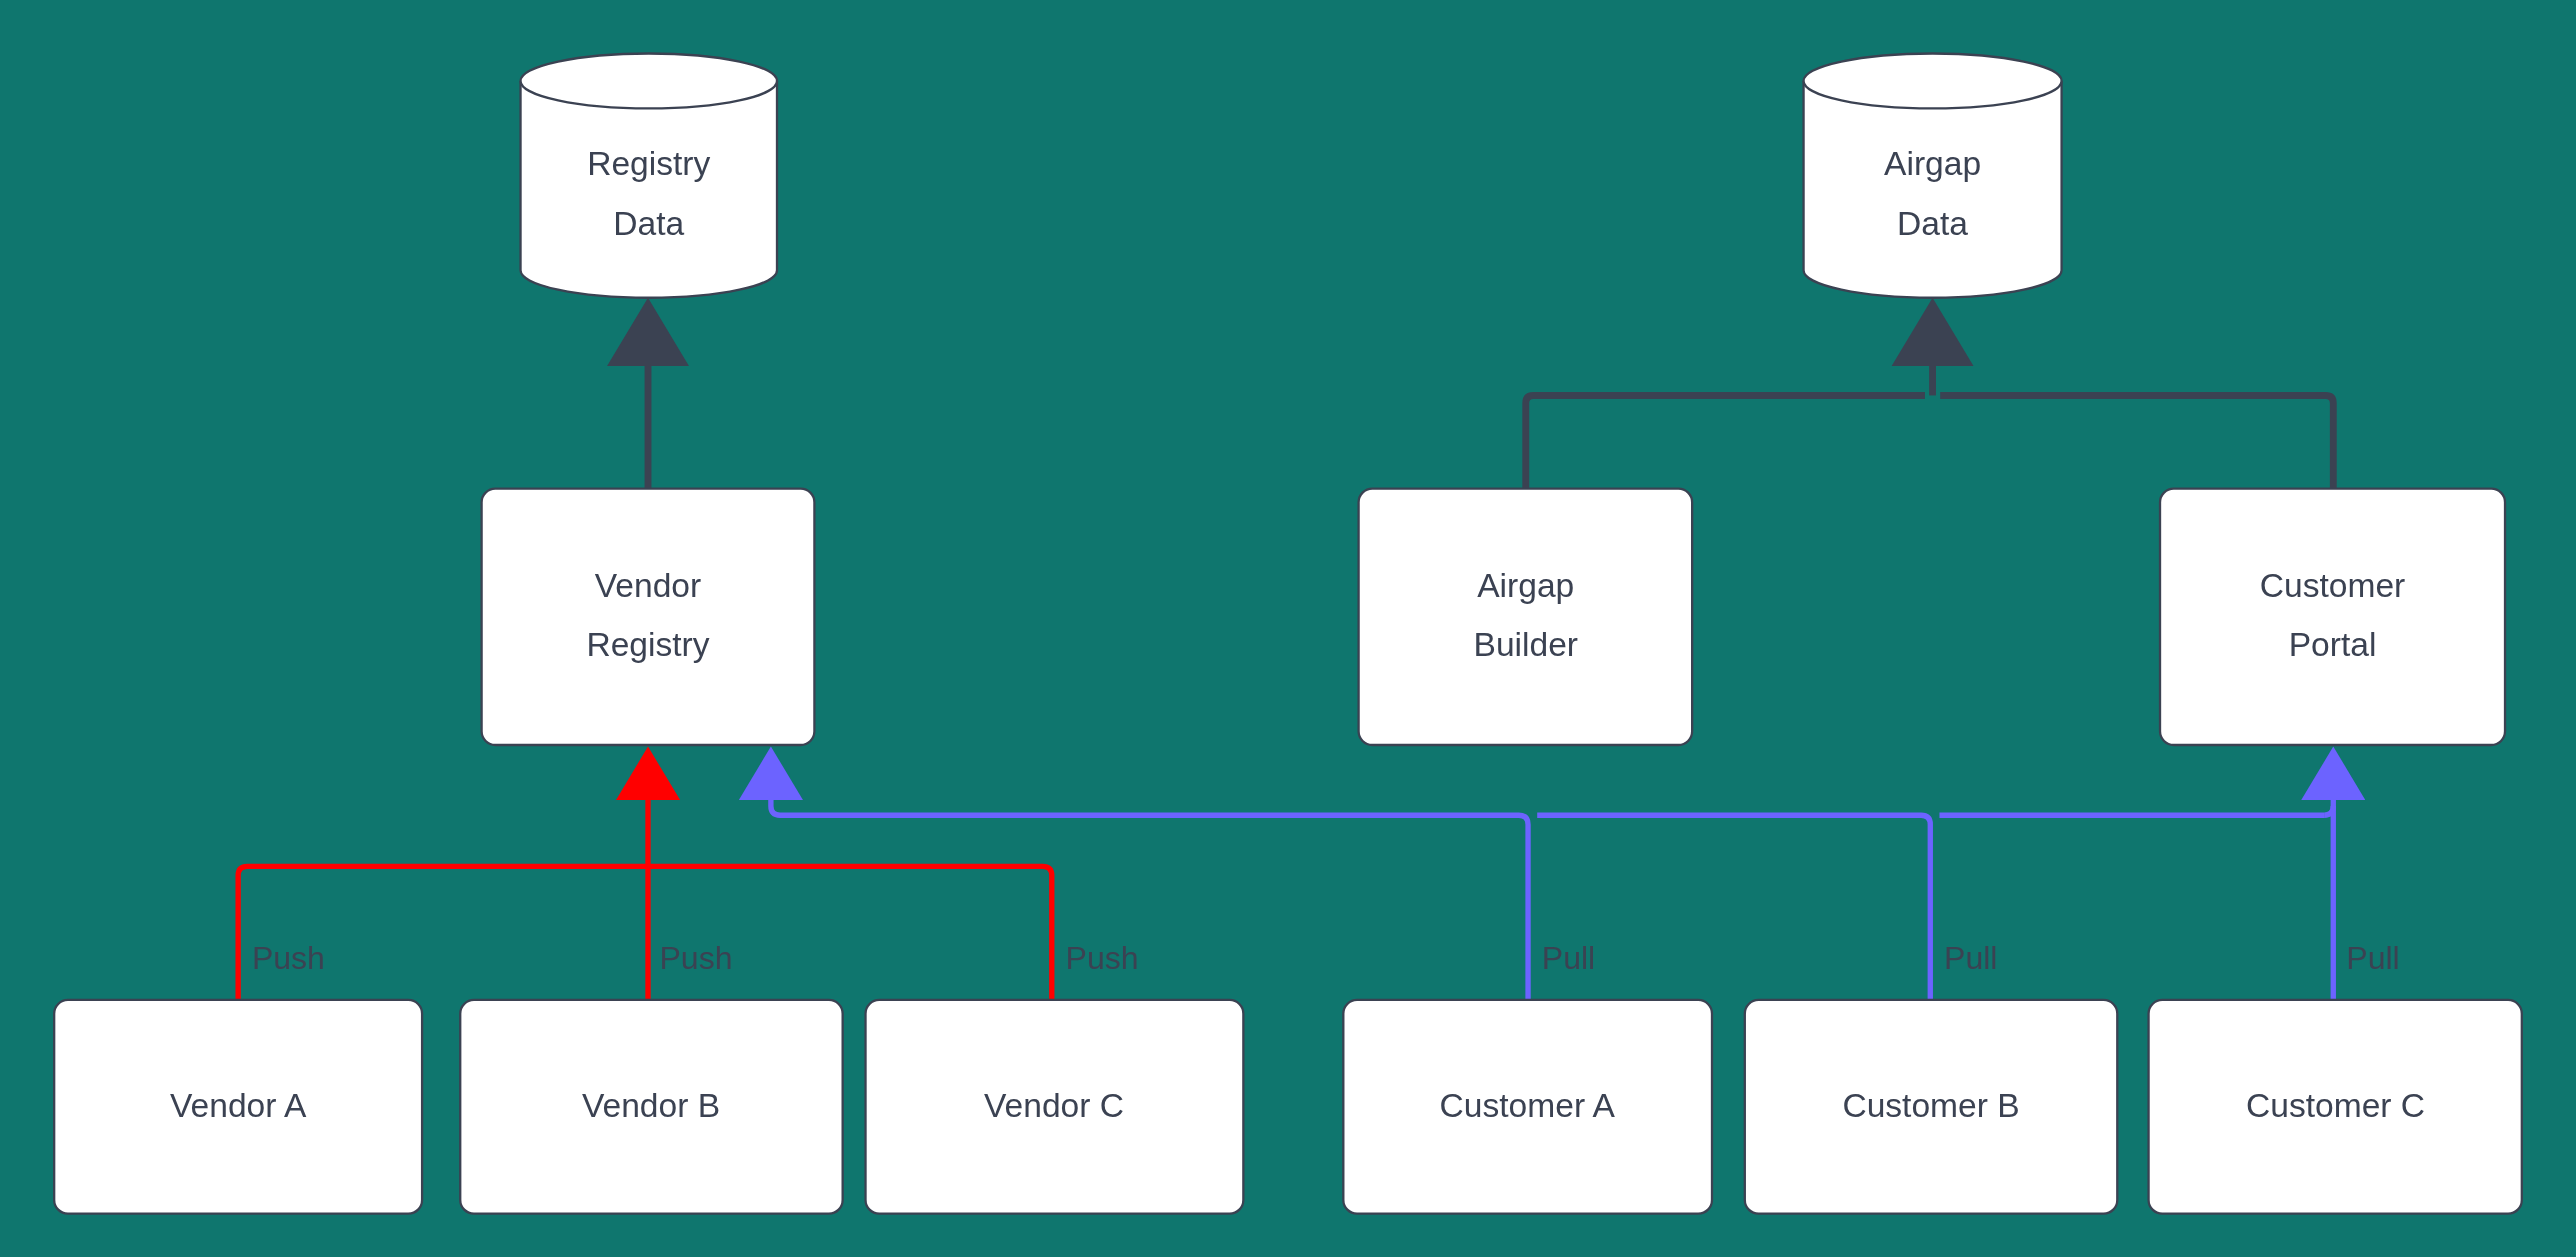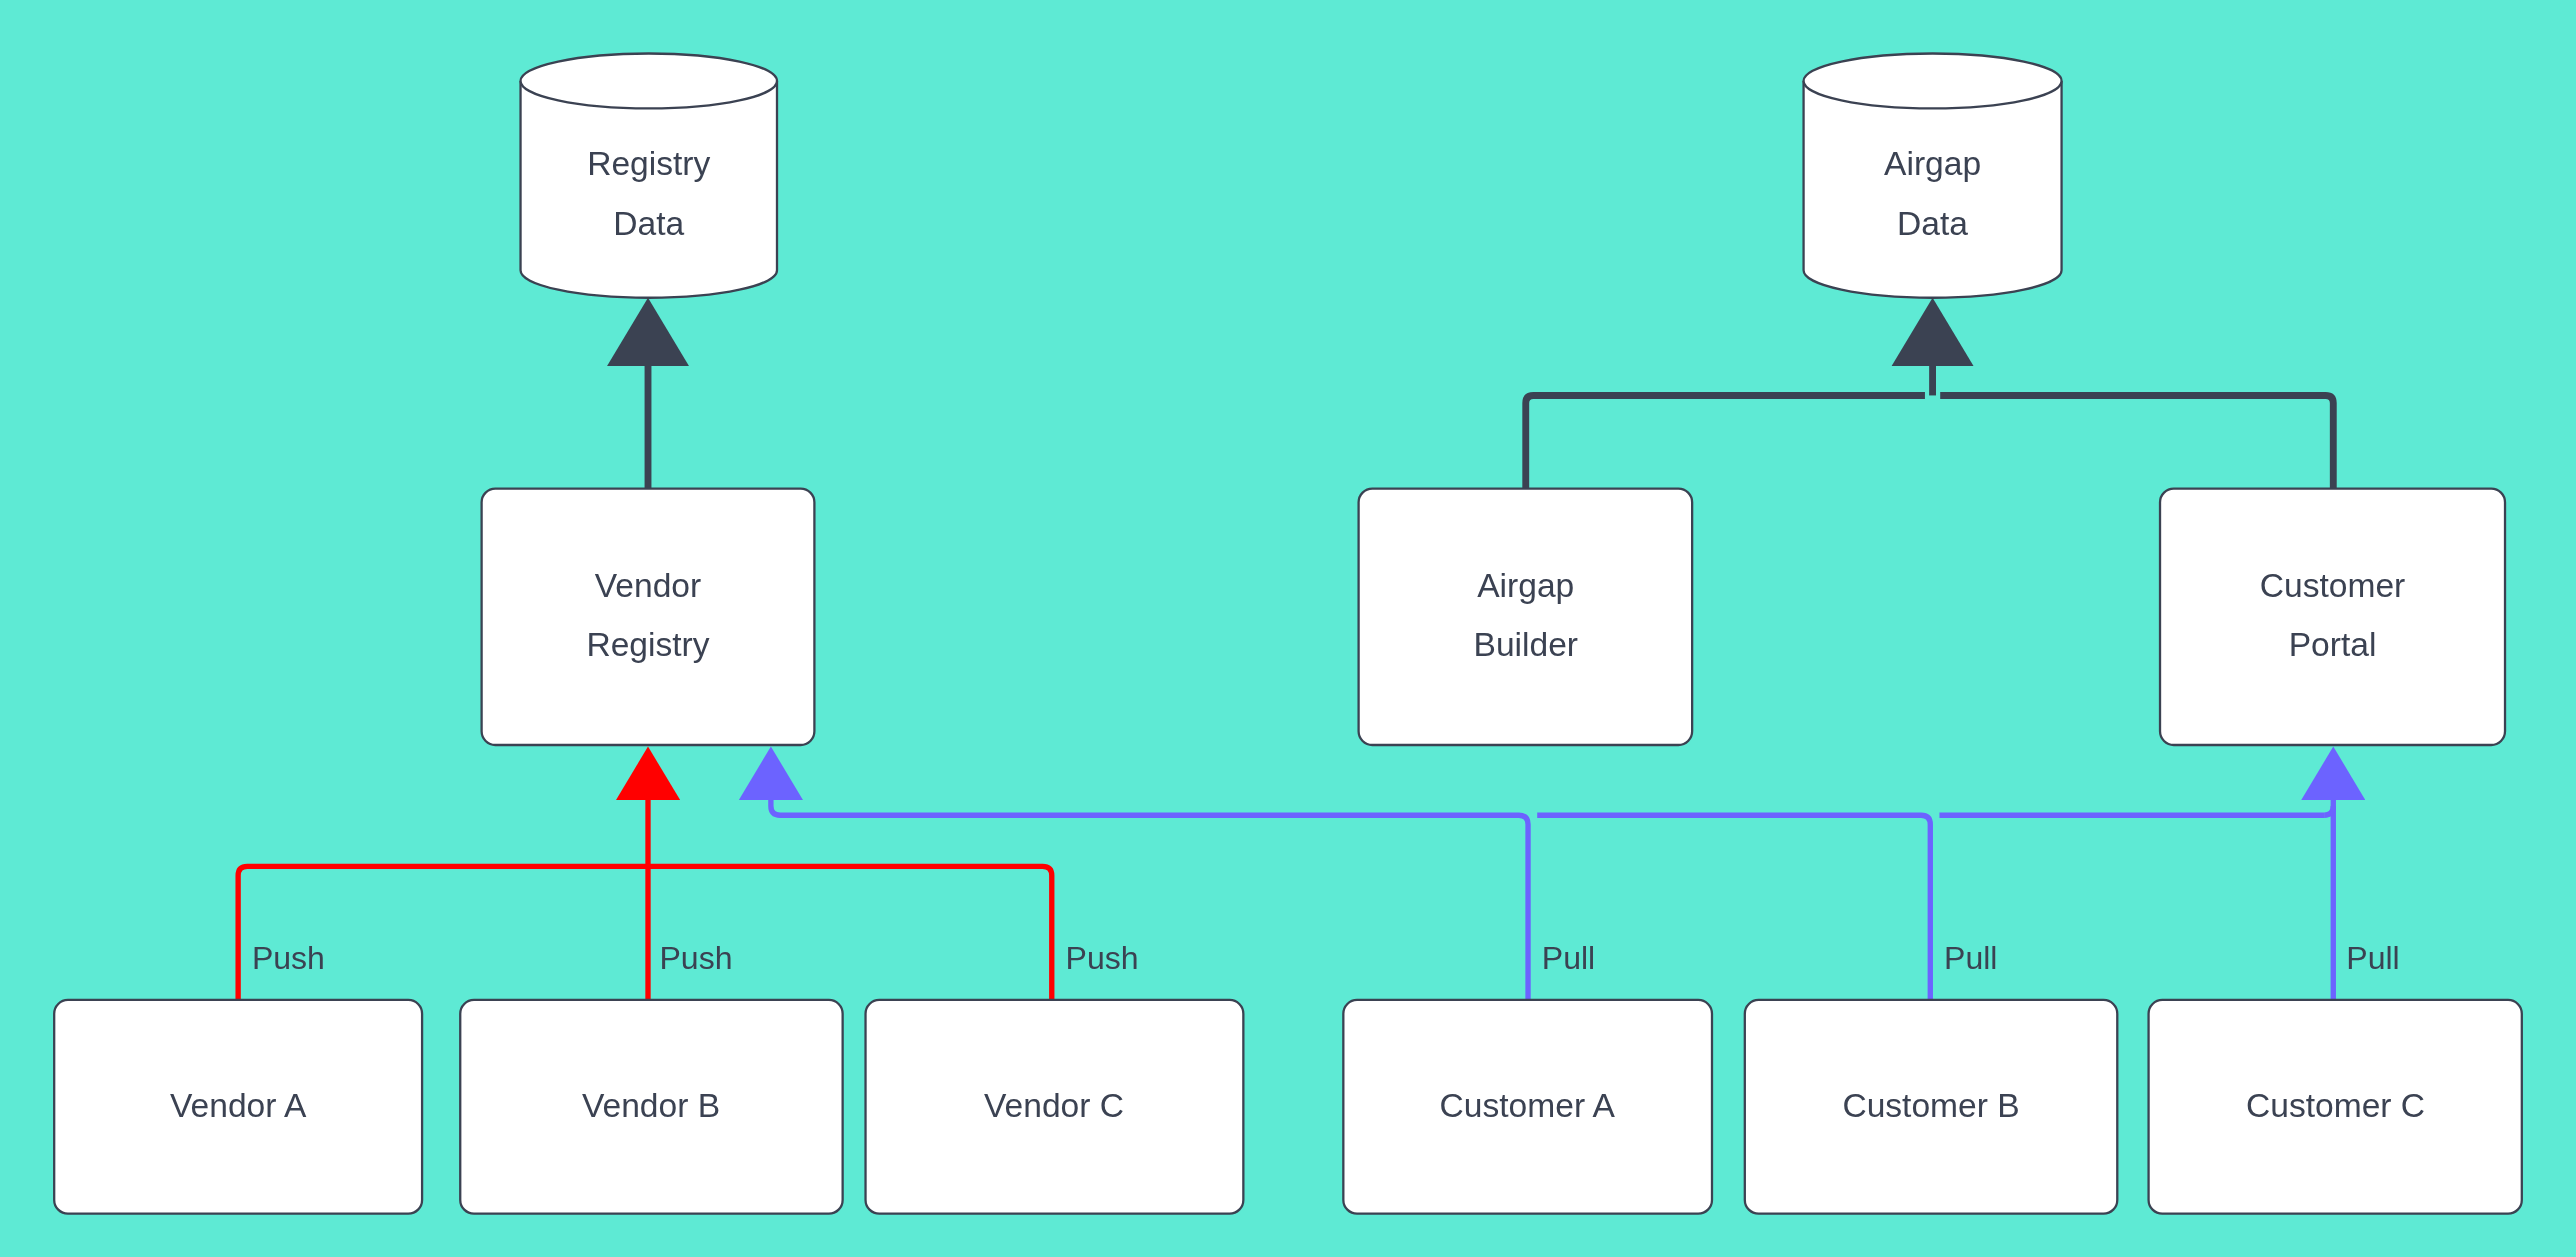--- a/index.html
+++ b/index.html
@@ -4,21 +4,21 @@
 <style>
   html, body {
     margin: 0;
     padding: 0;
     background: #ffffff;
   }
   #canvas {
     position: relative;
     width: 2576px;
     height: 1258px;
-    background: #5eead4;
+    background: #0f766e;
     font-family: "Liberation Sans", sans-serif;
     overflow: hidden;
   }
   svg.layer {
     position: absolute;
     top: 0;
     left: 0;
     width: 2576px;
     height: 1258px;
   }

